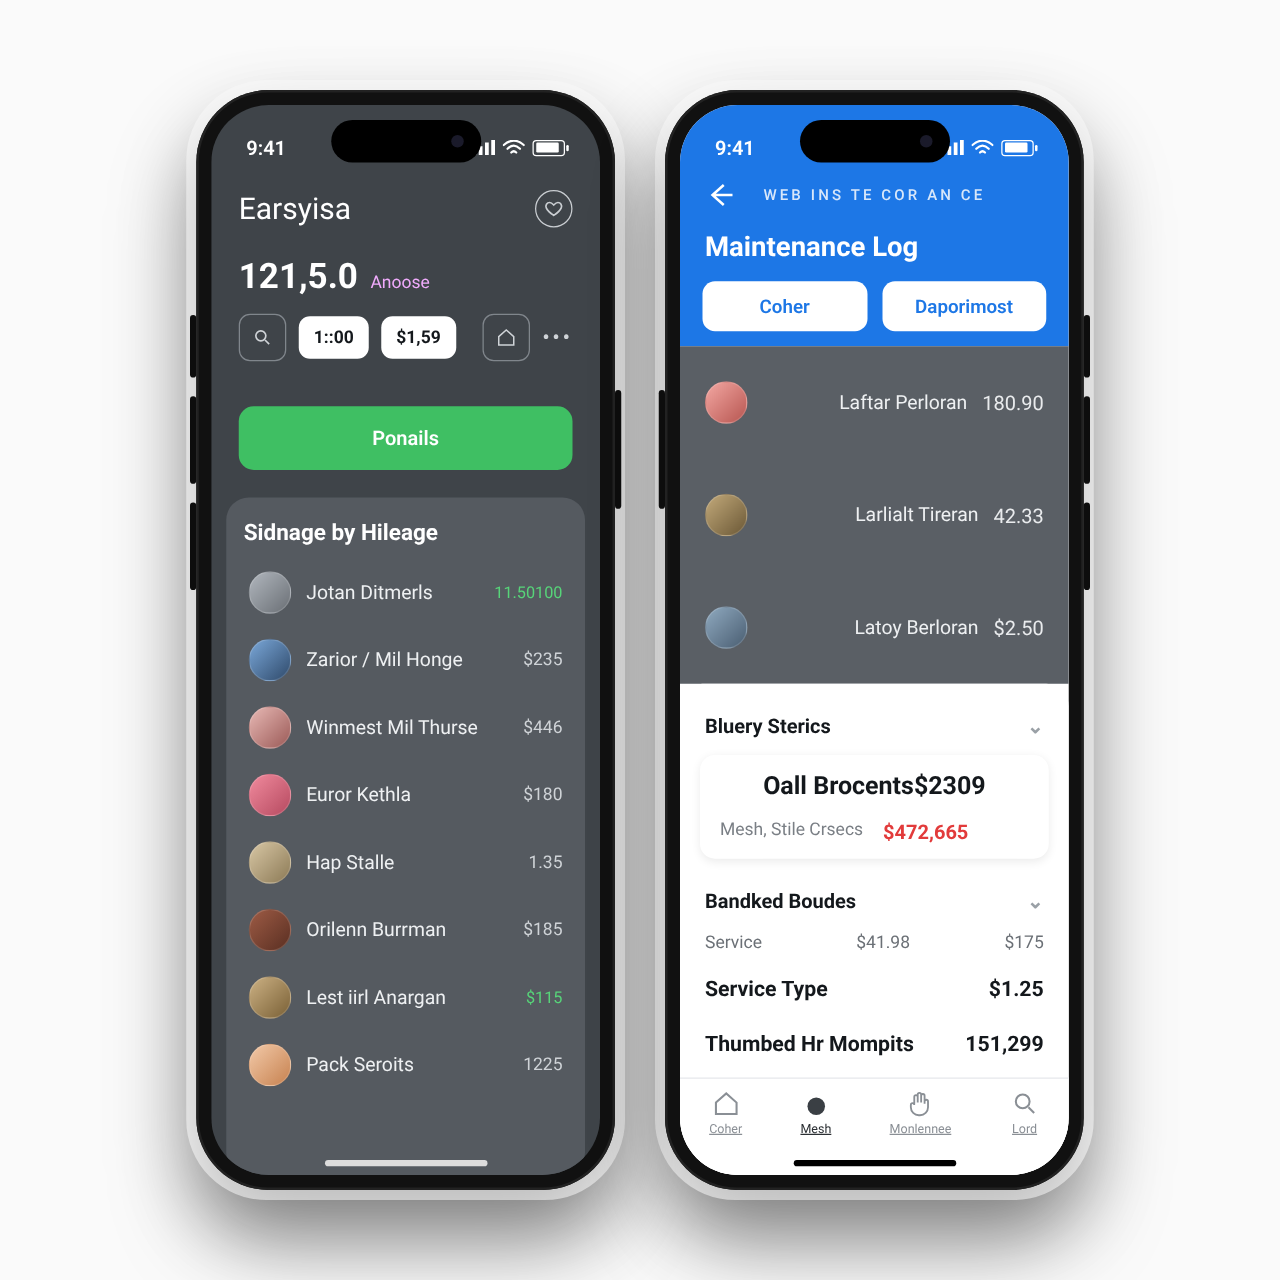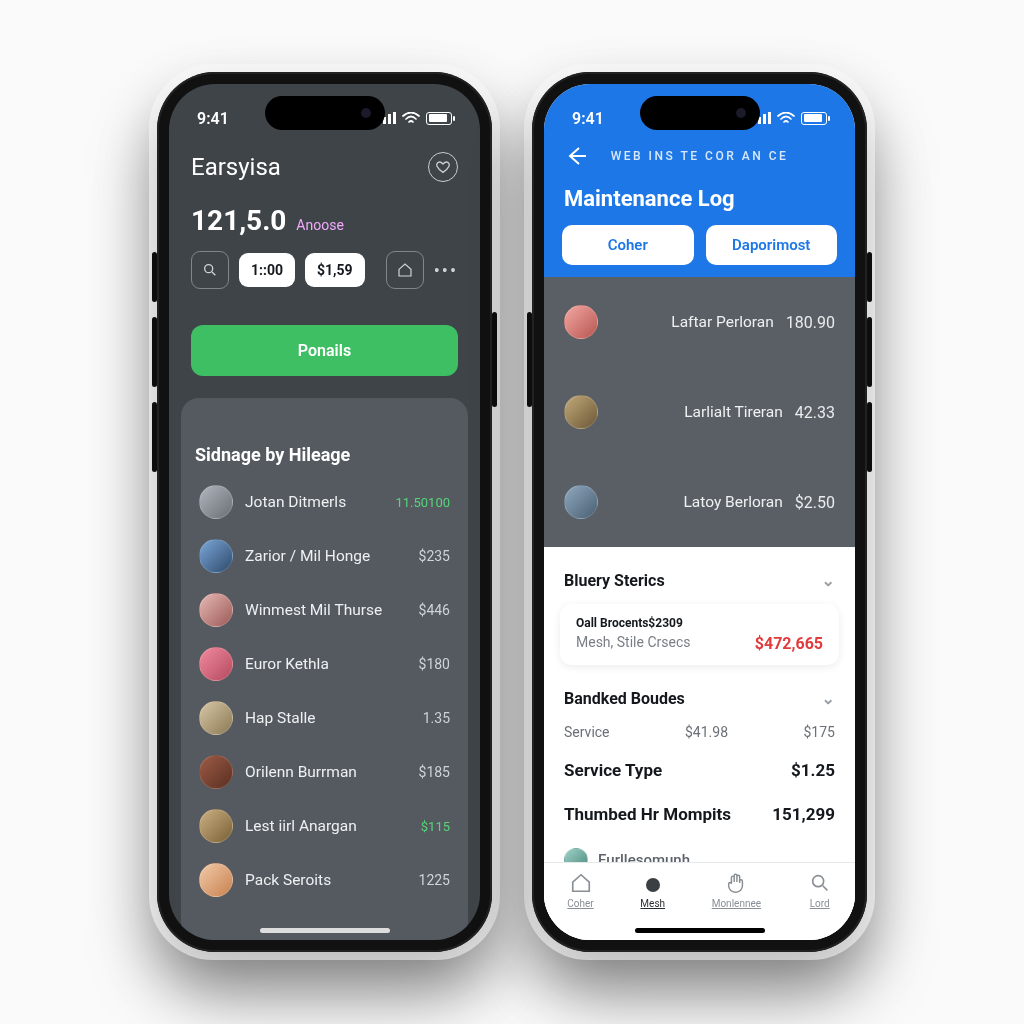--- a/index.html
+++ b/index.html
@@ -89,21 +89,21 @@
 
   .big-btn {
     margin:18px 22px 0; background:#3fbf63; color:#fff; font-weight:600; font-size:16px;
     text-align:center; padding:16px; border-radius:12px;
   }
 
   .panel {
     margin:22px 12px 0; background:#555a60; border-radius:18px; flex:1;
     padding:18px 14px 0; overflow:hidden;
   }
-  .panel h3 { font-size:18px; font-weight:700; margin-bottom:10px;margin-top:28px; }
+  .panel h3 { font-size:18px; font-weight:700; margin-bottom:10px; }
   .row { display:flex; align-items:center; gap:12px; padding:10px 4px; }
   .avatar { width:34px; height:34px; border-radius:50%; background:#888; flex:0 0 34px;
     background-size:cover; display:flex; align-items:center; justify-content:center;
     border:1px solid rgba(255,255,255,.15); }
   .row .name { flex:1; font-size:15.5px; color:#eef0f2; }
   .row .val { font-size:14px; color:#cfd3d7; }
   .row .val.green { color:#57d479; font-size:13px; }
 
   
   .sc-blue-top { background:#1d77e6; color:#fff; padding-bottom:12px; }
@@ -124,22 +124,22 @@
   .sheet {
     background:#fff; color:#14181c; border-top-left-radius:18px; border-top-right-radius:18px;
     flex:1; padding:10px 0 80px; overflow:hidden;
   }
   .sect { display:flex; align-items:center; justify-content:space-between; padding:14px 20px 8px; font-weight:700; font-size:16px; }
   .chev { color:#9aa0a6; }
   .card {
     margin:6px 16px 10px; background:#fff; border-radius:12px; box-shadow:0 2px 8px rgba(0,0,0,.08);
     padding:12px 16px;
   }
-  .card .line1 { display:flex; justify-content:flex-start; font-weight:700; font-size:12px; }
-  .card .line2 { display:flex; justify-content:space-between; font-size:14px; margin-top:4px; color:#7a7f85;gap:16px; }
+  .card .line1 { display:flex; justify-content:center; font-weight:700; font-size:20px; }
+  .card .line2 { display:flex; font-size:14px; margin-top:16px; color:#7a7f85;gap:16px; }
   .card .line2 .red { color:#e23b3b; font-weight:700; font-size:16px; }
   .tri { display:flex; justify-content:space-between; align-items:center; padding:8px 20px; font-size:14px; color:#6b7076; }
   .rowW { display:flex; justify-content:space-between; align-items:center; padding:12px 20px; font-size:17px; font-weight:700; }
   .rowW.small { font-weight:500; font-size:15px; color:#5c626a; }
   .rowW .v { font-weight:700; color:#14181c; }
 
   .tabbar {
     position:absolute; bottom:0; left:0; right:0; height:78px; background:#fff;
     border-top:1px solid #e6e8eb; display:flex; justify-content:space-around; align-items:flex-start;
     padding-top:8px;

